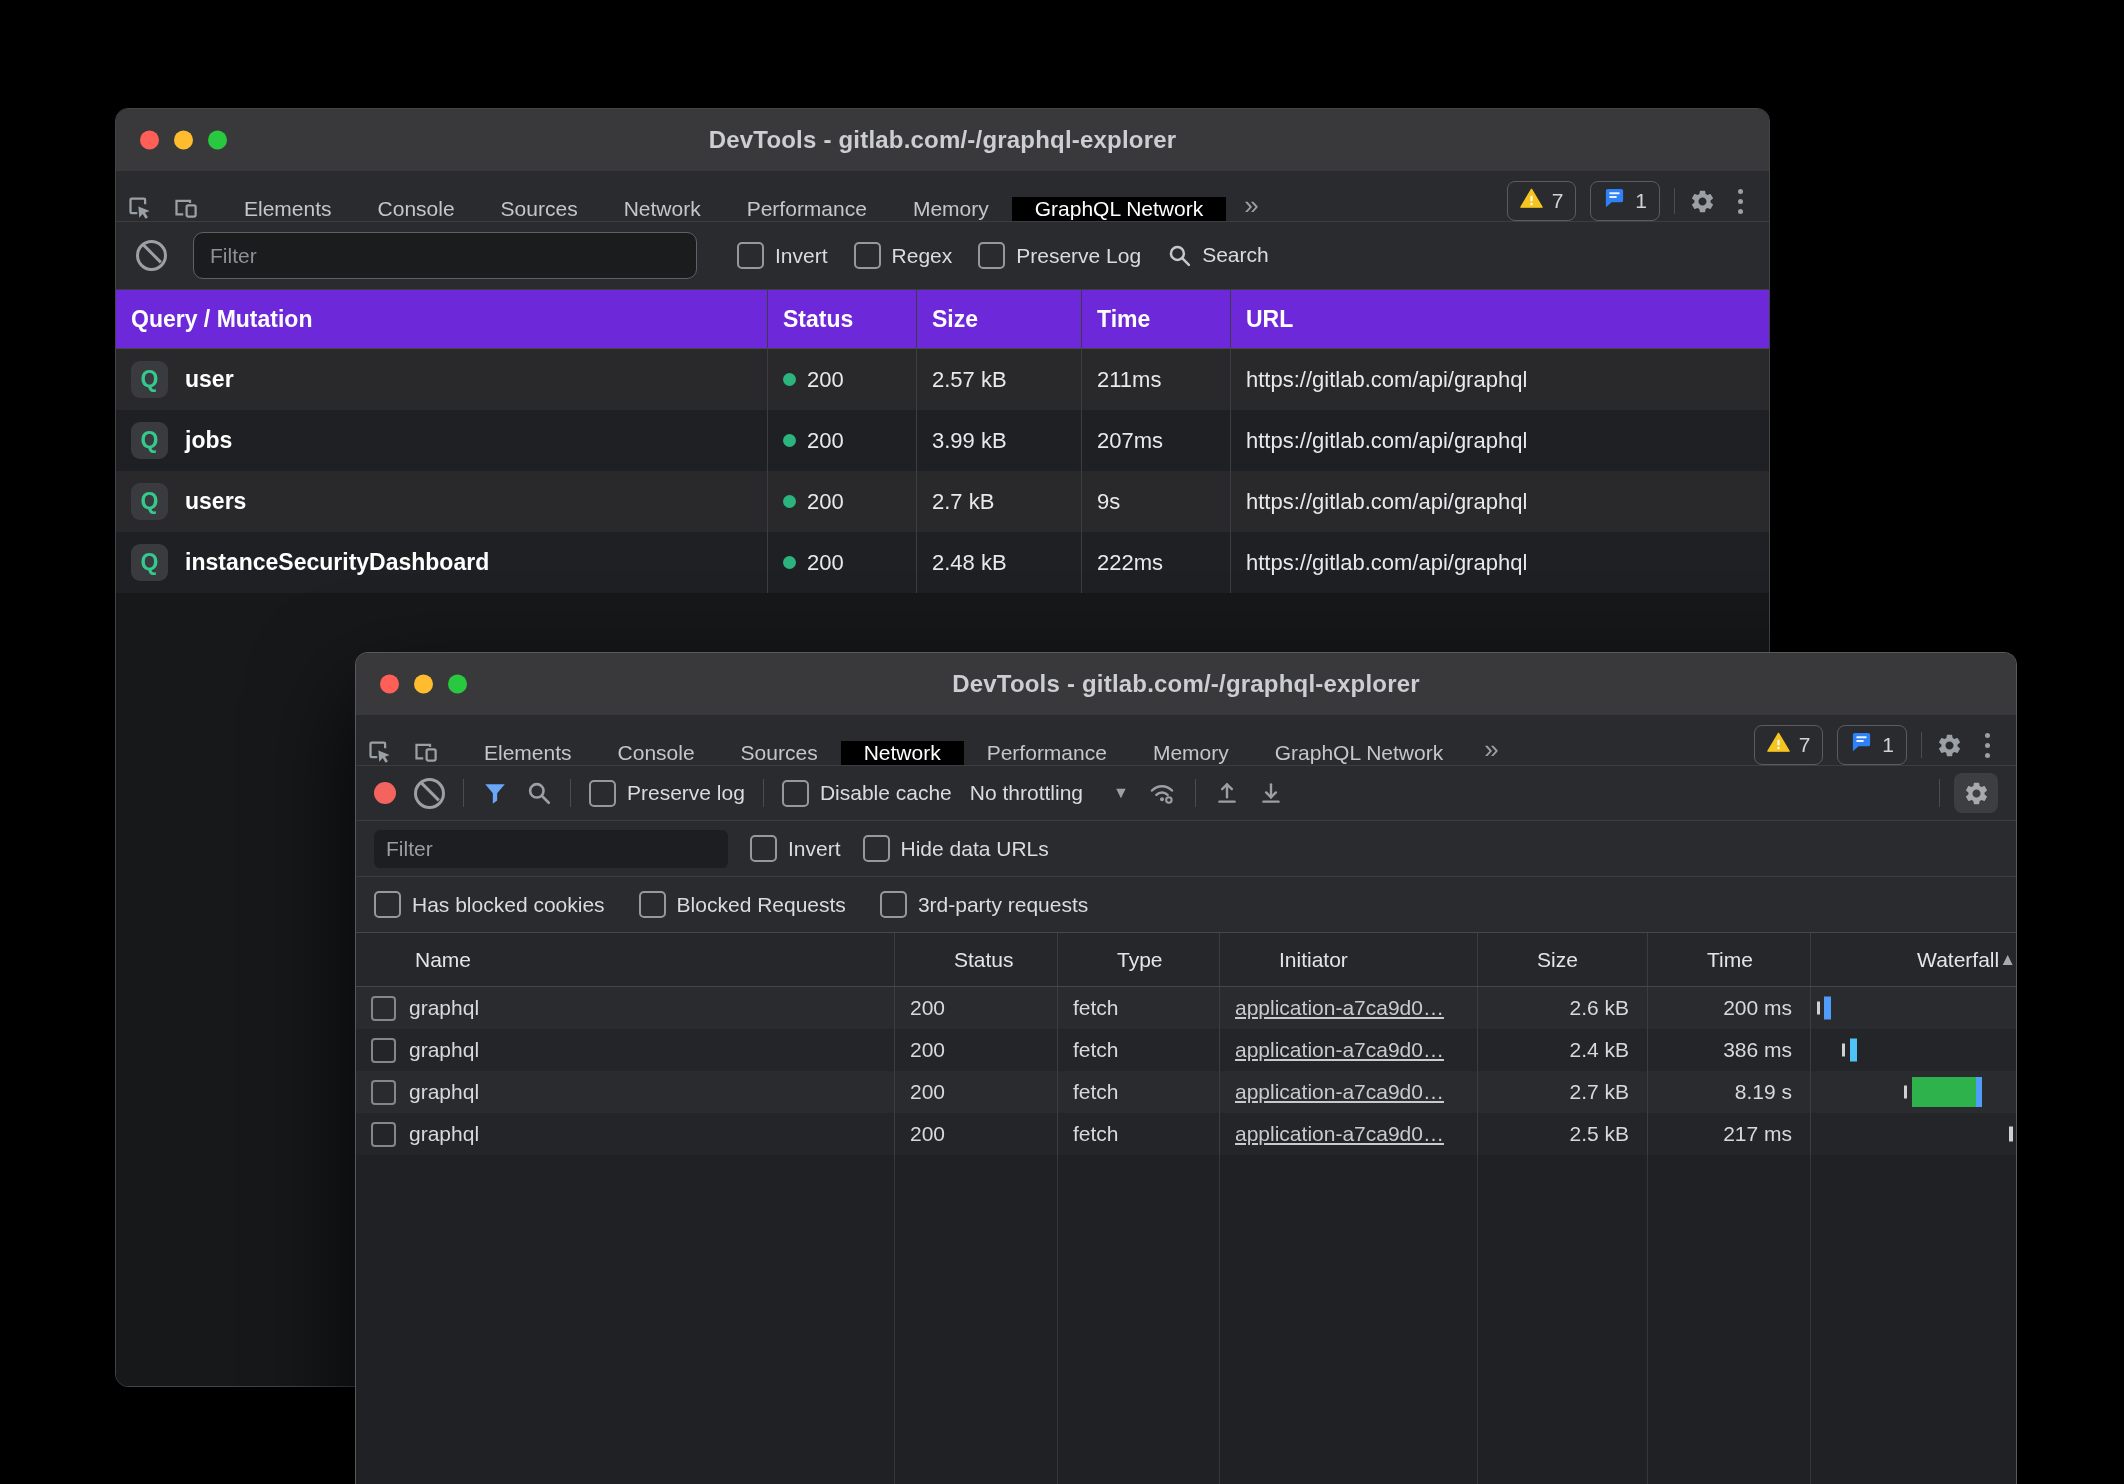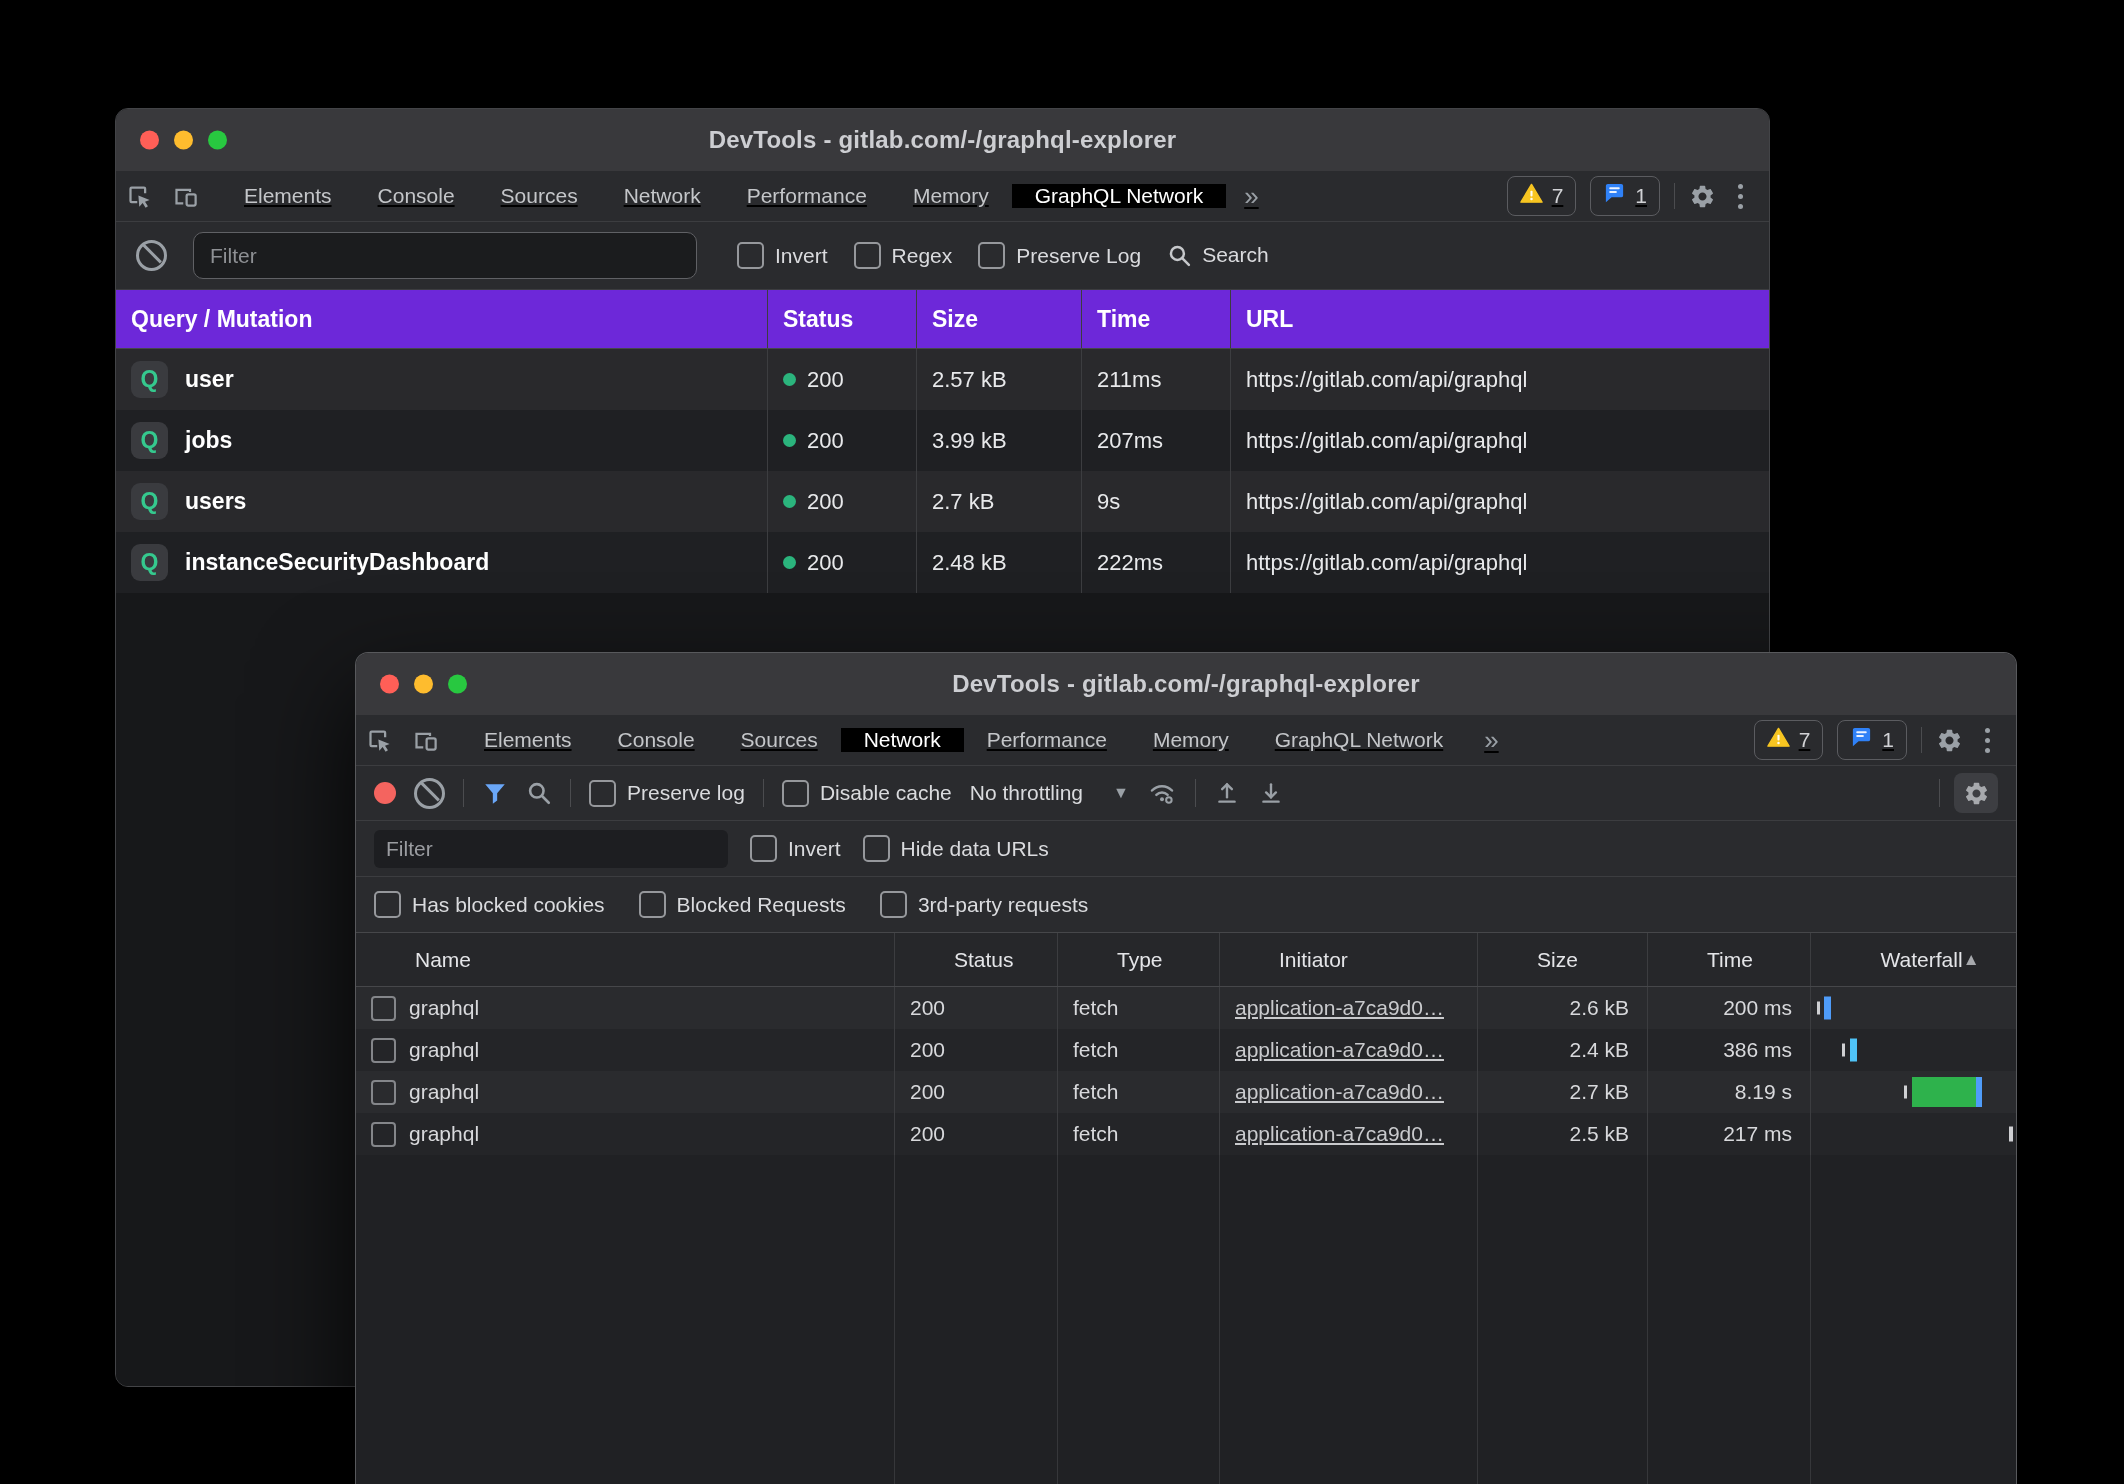--- a/index.html
+++ b/index.html
@@ -9,22 +9,22 @@
   
   .window{position:absolute;display:flex;flex-direction:column;overflow:hidden;
           box-shadow:0 40px 100px rgba(0,0,0,.85);}
   .titlebar{position:relative;height:62px;background:#39393c;flex:0 0 auto;
             display:flex;align-items:center;justify-content:center;}
   .traffic{position:absolute;left:24px;top:50%;transform:translateY(-50%);display:flex;gap:15px;}
   .light{width:19px;height:19px;border-radius:50%;}
   .light.red{background:#ff5f57;} .light.yellow{background:#febc2e;} .light.green{background:#28c840;}
   .title{font-size:24px;font-weight:700;color:#cdced2;letter-spacing:.2px;}
 
-  .tabbar{height:50px;background:#2a2b2e;display:flex;align-items:center;flex:0 0 auto;
-          border-bottom:1px solid #3c3d40;text-decoration:underline;}
+  .tabbar{height:50px;background:#2a2b2e;display:flex;align-items:flex-end;flex:0 0 auto;
+          border-bottom:1px solid #3c3d40;}
   .tool-ico{width:46px;display:flex;align-items:center;justify-content:center;flex:0 0 auto;cursor:pointer;}
   .vsep{width:1px;background:#4b4c4f;margin:11px 6px;flex:0 0 auto;}
   .tab{display:flex;align-items:center;padding:0 23px;font-size:21px;color:#c4c6c9;cursor:pointer;white-space:nowrap;}
   .tab.active{background:#000;color:#fff;}
   .more-tabs{display:flex;align-items:center;padding:0 18px;color:#9aa0a6;font-size:26px;cursor:pointer;}
   .right-cluster{margin-left:auto;display:flex;align-items:center;gap:14px;padding-right:18px;}
   .badge{display:flex;align-items:center;gap:9px;border:1px solid #5b5c60;border-radius:8px;
          padding:5px 12px;color:#d2d3d6;font-size:21px;cursor:pointer;}
   .kebab{display:flex;flex-direction:column;gap:5px;padding:0 8px;cursor:pointer;}
   .kebab i{width:5px;height:5px;border-radius:50%;background:#9aa0a6;}
@@ -83,21 +83,21 @@
   .fr-filter-input::placeholder{color:#9b9da1;}
   .chip{font-size:21px;color:#d6d7da;padding:6px 10px;border-radius:13px;cursor:pointer;white-space:nowrap;}
   .chip.active{background:#4a4b4f;color:#fff;}
   .chips{display:flex;align-items:center;gap:10px;}
   .fr-optrow{height:55px;background:#2a2b2e;display:flex;align-items:center;gap:34px;padding:0 18px;
              border-bottom:1px solid #46474a;flex:0 0 auto;}
 
   .fr-grid{display:grid;grid-template-columns:539px 163px 162px 258px 170px 163px 1fr;}
   .fr-head{background:#26272a;border-bottom:1px solid #46474a;flex:0 0 auto;}
   .fr-head .cell{height:53px;display:flex;align-items:center;font-size:21px;color:#e4e5e8;margin-left:44px;}
-  .fr-head .cell.wf{justify-content:center;padding-right:26px;}
+  .fr-head .cell.wf{justify-content:flex-end;padding-right:0;}
   .sort-arrow{color:#a7a9ad;font-size:17px;}
   .fr-row{height:42px;cursor:pointer;}
   .fr-row .cell{display:flex;align-items:center;font-size:21px;color:#d8d9dc;white-space:nowrap;overflow:hidden;}
   .fr-row.odd{background:#2a2b2e;} .fr-row.even{background:#242528;}
   .fr-row .num{justify-content:flex-end;padding-right:18px;}
   .fr-cb{width:21px;height:21px;border:2px solid #84868a;border-radius:4px;margin-right:13px;flex:0 0 auto;}
   .link{text-decoration:underline;color:#c9cacd;}
   .wf-cell{position:relative;padding-left:0;}
   .wf-bar{position:absolute;top:50%;transform:translateY(-50%);}
   .fr-empty{flex:1;background:#202124;}

